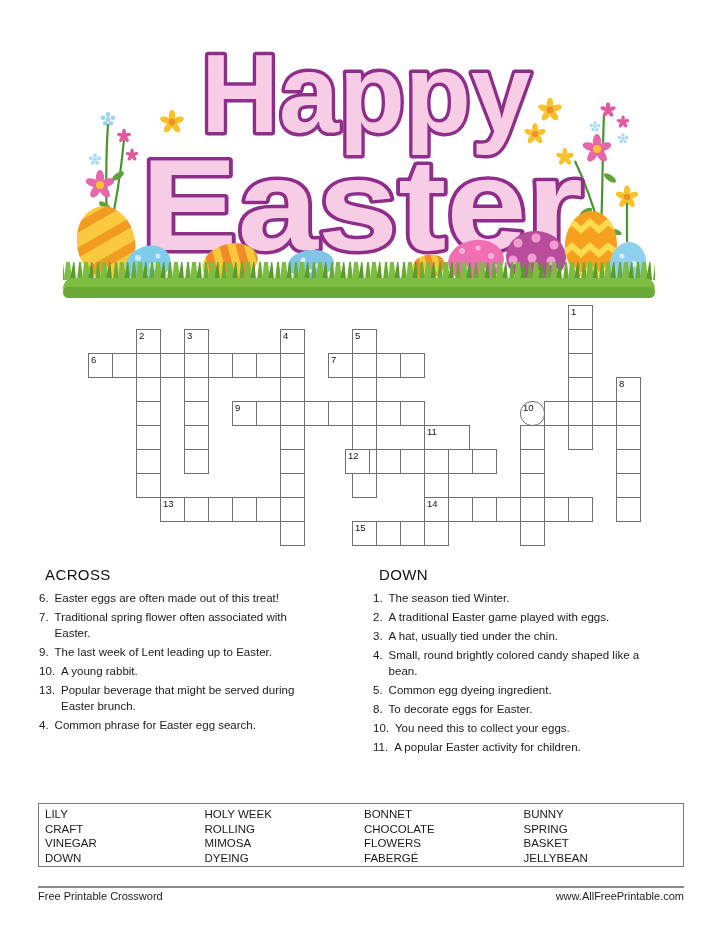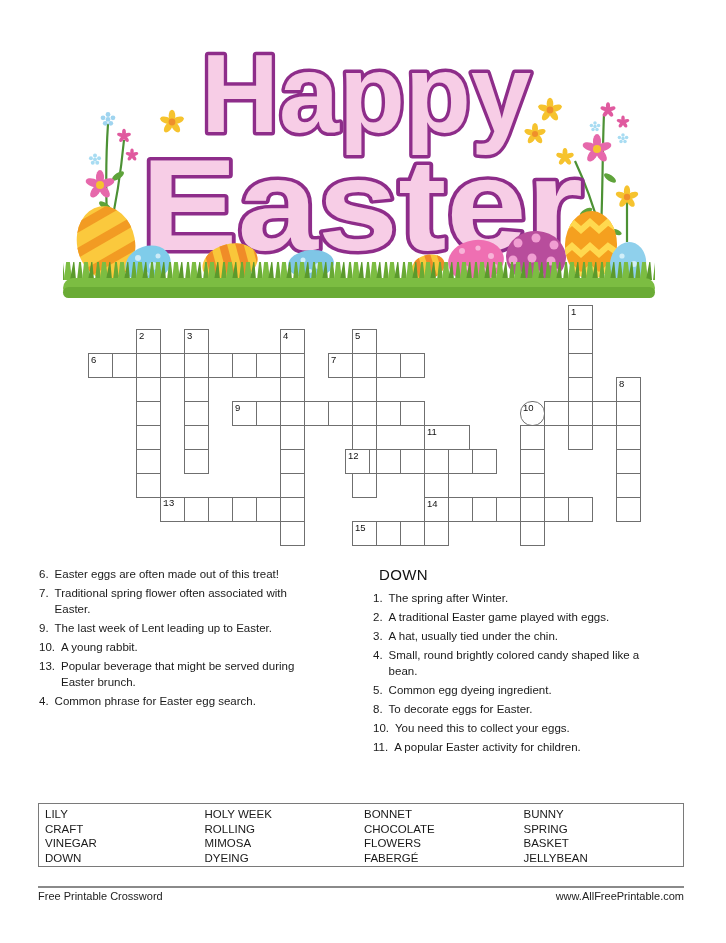--- a/index.html
+++ b/index.html
@@ -308,40 +308,41 @@
         <span class="cellnum">14</span>
       </div>
       <div class="cell" style="left: 336px; top: 216px;"></div>
       <div class="cell" style="left: 248px; top: 144px; margin-left: 9px;">
         <span class="cellnum">12</span>
       </div>
       <div class="cell" style="left: 288px; top: 144px;"></div>
       <div class="cell" style="left: 312px; top: 144px;"></div>
       <div class="cell" style="left: 360px; top: 144px;"></div>
       <div class="cell" style="left: 384px; top: 144px;"></div>
-      <div class="cell" style="left: 72px; top: 192px; font-family: Liberation Mono, monospace;">
+      <div class="cell" style="left: 72px; top: 192px;">
         <span class="cellnum">13</span>
       </div>
       <div class="cell" style="left: 96px; top: 192px;"></div>
       <div class="cell" style="left: 120px; top: 192px;"></div>
       <div class="cell" style="left: 144px; top: 192px;"></div>
       <div class="cell" style="left: 168px; top: 192px;"></div>
       <div class="cell" style="left: 360px; top: 192px;"></div>
       <div class="cell" style="left: 384px; top: 192px;"></div>
       <div class="cell" style="left: 408px; top: 192px;"></div>
       <div class="cell" style="left: 456px; top: 192px;"></div>
       <div class="cell" style="left: 480px; top: 192px;"></div>
       <div class="cell" style="left: 264px; top: 216px;">
         <span class="cellnum">15</span>
       </div>
       <div class="cell" style="left: 288px; top: 216px;"></div>
       <div class="cell" style="left: 312px; top: 216px;"></div>
     </div>
 
   <div class="clues-col across">
+    <div class="clues-heading">ACROSS</div>
     <div id="across-list">
         <div class="clue">
           <span class="cnum">6.</span>
           <span class="ctext">Easter eggs are often made out of this treat!</span>
         </div>
         <div class="clue">
           <span class="cnum">7.</span>
           <span class="ctext">Traditional spring flower often associated with
 Easter.</span>
         </div>
@@ -363,21 +364,21 @@
           <span class="ctext">Common phrase for Easter egg search.</span>
         </div>
       </div>
   </div>
 
   <div class="clues-col down">
     <div class="clues-heading">DOWN</div>
     <div id="down-list">
         <div class="clue">
           <span class="cnum">1.</span>
-          <span class="ctext">The spring after Winter.</span>
+          <span class="ctext">The season tied Winter.</span>
         </div>
         <div class="clue">
           <span class="cnum">2.</span>
           <span class="ctext">A traditional Easter game played with eggs.</span>
         </div>
         <div class="clue">
           <span class="cnum">3.</span>
           <span class="ctext">A hat, usually tied under the chin.</span>
         </div>
         <div class="clue">

